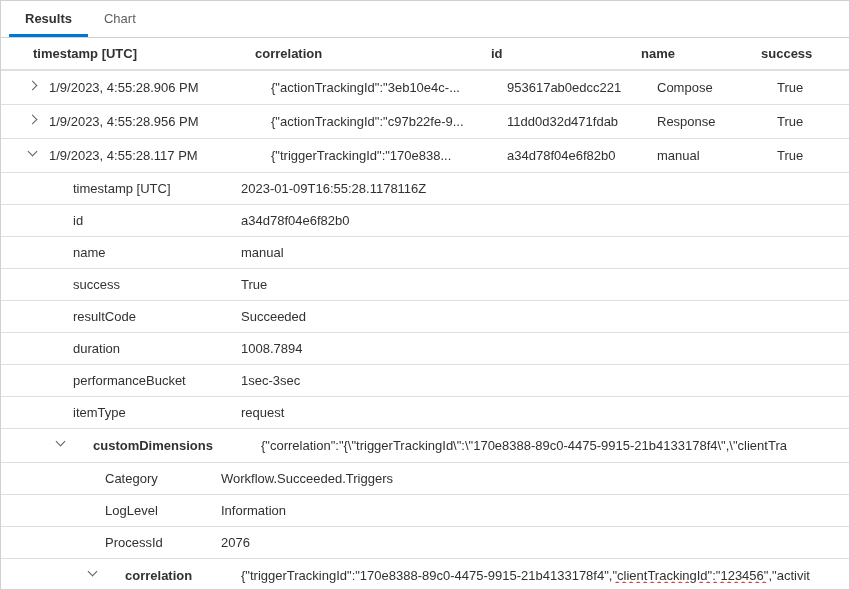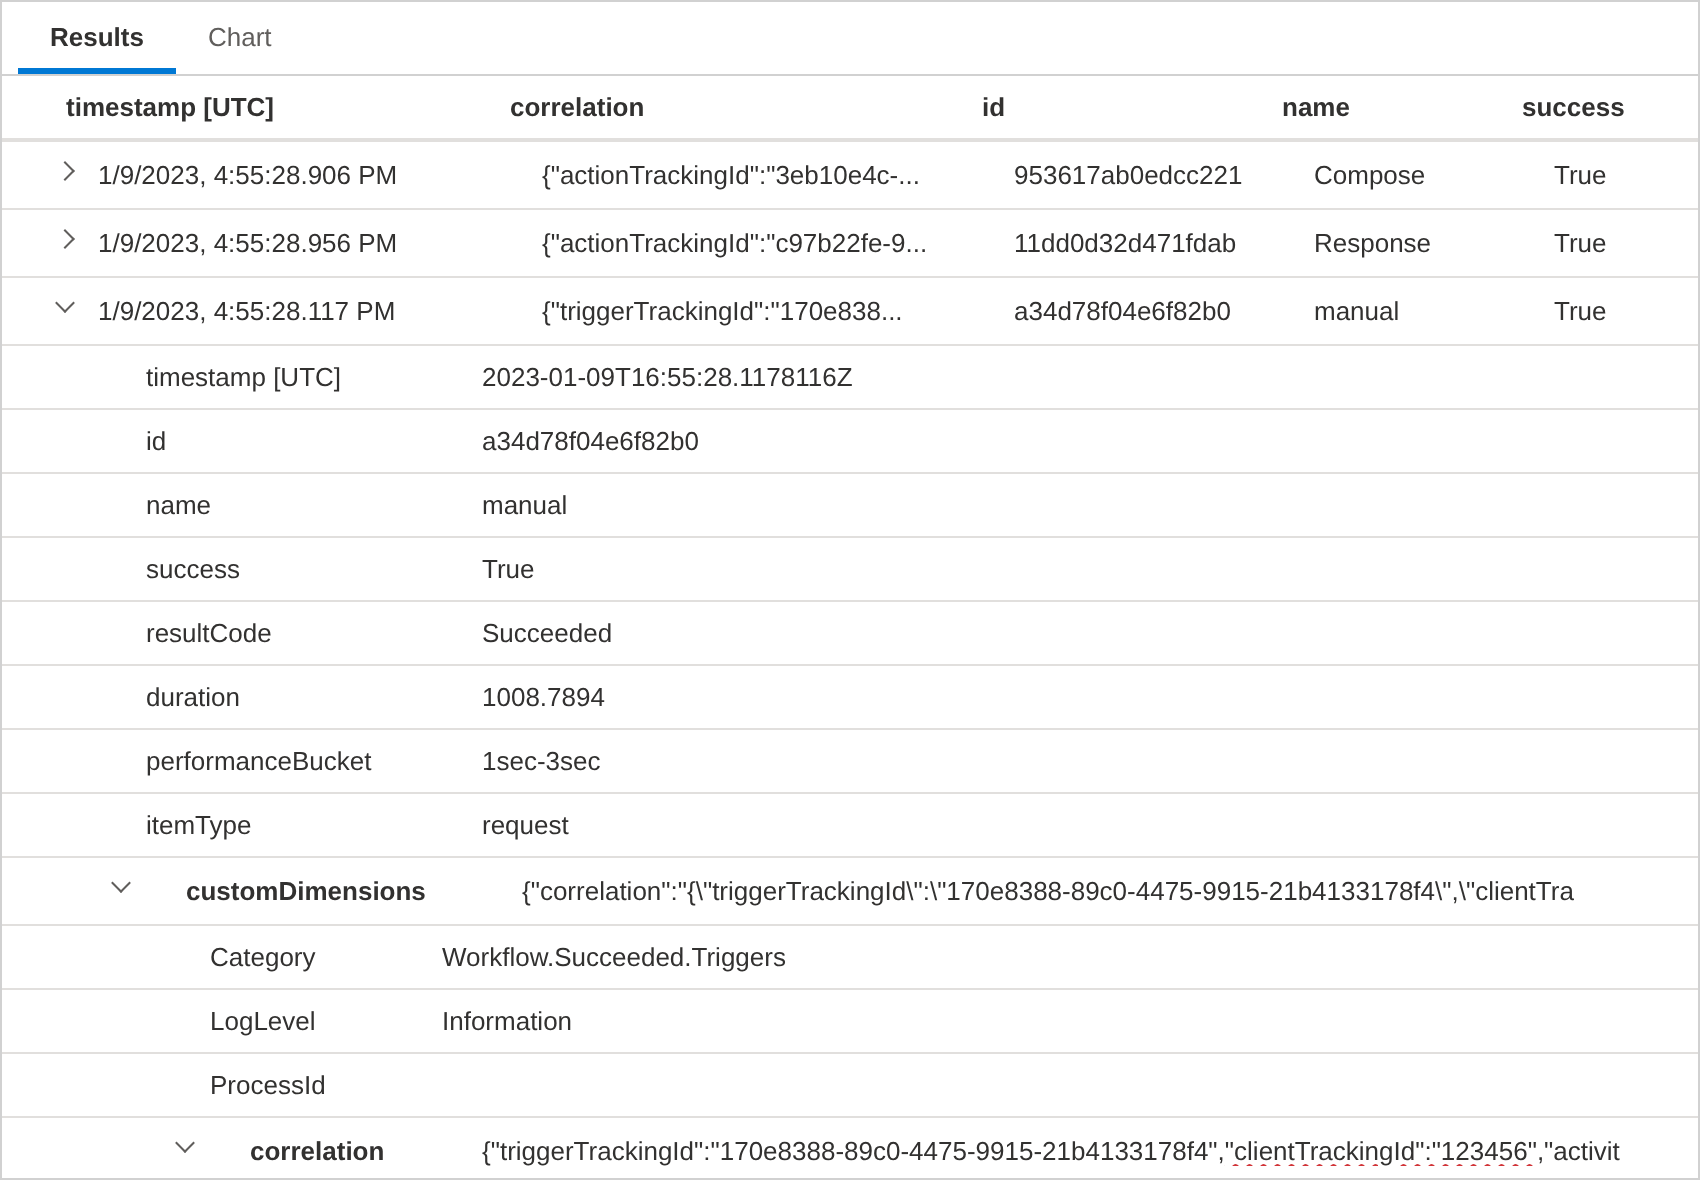--- a/index.html
+++ b/index.html
@@ -189,20 +189,21 @@
   <div class="kv-val">Workflow.Succeeded.Triggers</div>
 </div>
 <div class="kv-row">
   <div class="kv-spacer-2"></div>
   <div class="kv-key-lvl3">LogLevel</div>
   <div class="kv-val">Information</div>
 </div>
 <div class="kv-row">
   <div class="kv-spacer-2"></div>
   <div class="kv-key-lvl3">ProcessId</div>
+  <div class="kv-val">2076</div>
 </div>
 <div class="kv-row">
   <div class="kv-spacer-2" style="flex-basis:80px;width:80px;"></div>
   <div class="kv-caret-3"><span class="chev down"></span></div>
   <div class="kv-key-lvl3 kv-key-bold">correlation</div>
   <div class="kv-val clip">
     <span>{"triggerTrackingId":"170e8388-89c0-4475-9915-21b4133178f4",</span><span class="underline-red">"clientTrackingId":"123456"</span><span>,"activit</span>
   </div>
 </div>
 

